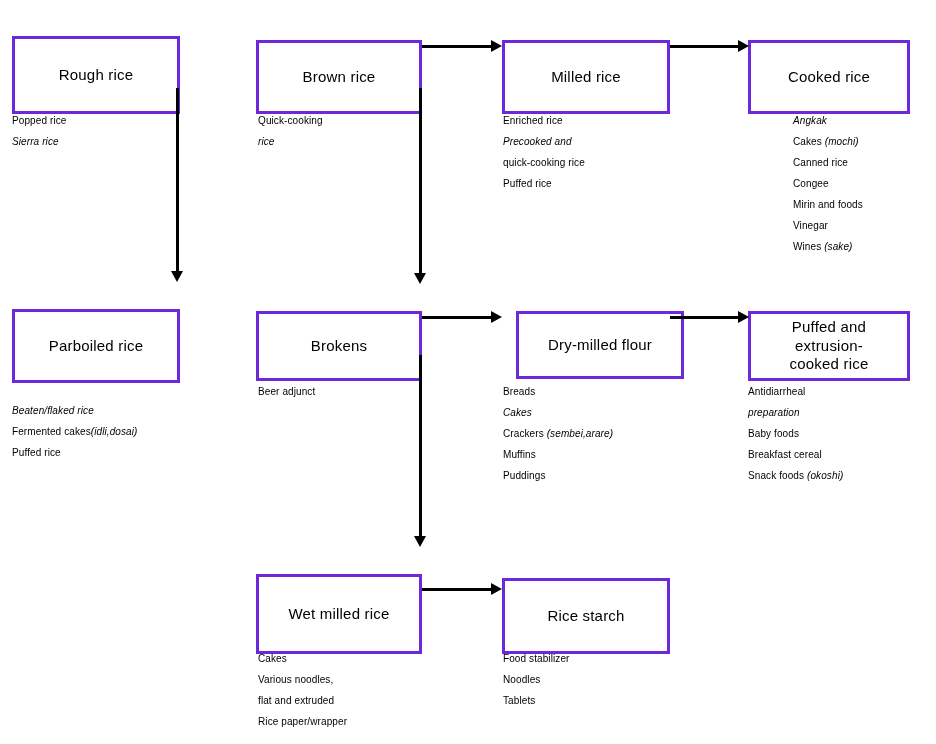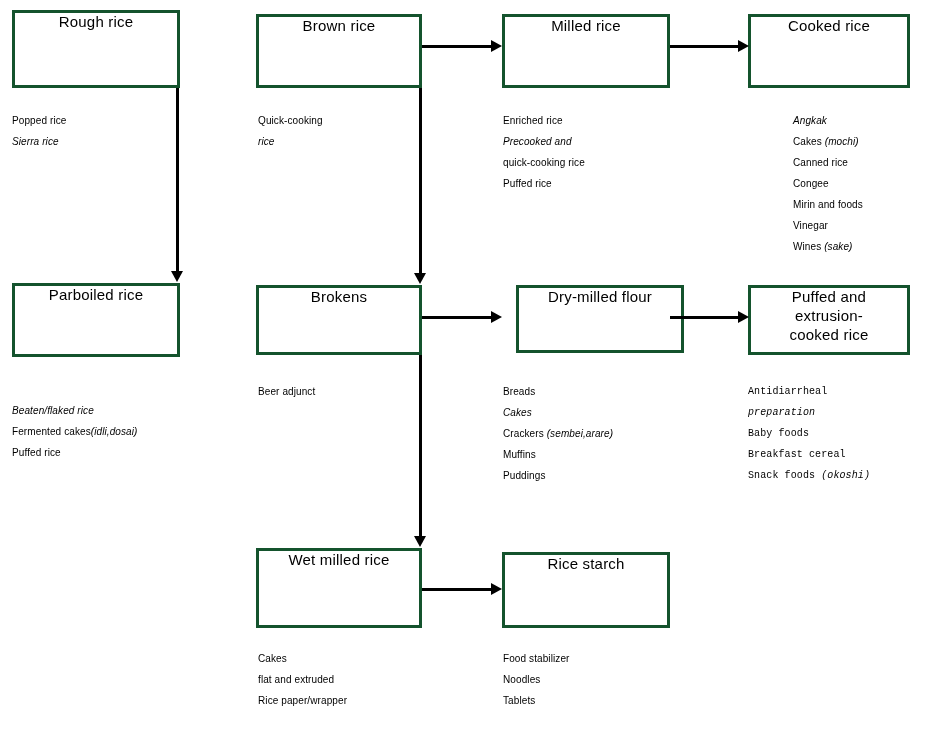--- a/index.html
+++ b/index.html
@@ -11,30 +11,31 @@
     position: relative;
     width: 936px;
     height: 744px;
     background: #ffffff;
     font-family: "Liberation Sans", sans-serif;
     color: #000000;
     overflow: hidden;
   }
   .node {
     position: absolute;
-    border: 3px solid #14532d;
+    border: 3px solid #6d28d9;
     background: #ffffff;
     box-sizing: border-box;
     display: flex;
-    align-items: flex-start;
+    align-items: center;
     justify-content: center;
     text-align: center;
     font-size: 15px;
     line-height: 1.25;
     letter-spacing: 0.2px;
+    margin-top: 26px;
   }
   .node-label {
     display: block;
     padding: 0 4px;
     white-space: pre-line;
   }
   .prod-list {
     position: absolute;
     font-size: 10px;
     line-height: 21px;
@@ -175,30 +176,31 @@
     </div>
 
   <div class="prod-list" style="left:503px; top:381px;">
       <div><span>Breads</span></div>
       <div><span class="it">Cakes</span></div>
       <div><span>Crackers </span><span class="it">(sembei,arare)</span></div>
       <div><span>Muffins</span></div>
       <div><span>Puddings</span></div>
     </div>
 
-  <div class="prod-list" style="left:748px; top:381px;font-family:Liberation Mono, monospace;">
+  <div class="prod-list" style="left:748px; top:381px;">
       <div><span>Antidiarrheal</span></div>
       <div><span class="it">preparation</span></div>
       <div><span>Baby foods</span></div>
       <div><span>Breakfast cereal</span></div>
       <div><span>Snack foods </span><span class="it">(okoshi)</span></div>
     </div>
 
   <div class="prod-list" style="left:258px; top:648px;">
       <div><span>Cakes</span></div>
+      <div><span>Various noodles,</span></div>
       <div><span>flat and extruded</span></div>
       <div><span>Rice paper/wrapper</span></div>
     </div>
 
   <div class="prod-list" style="left:503px; top:648px;">
       <div><span>Food stabilizer</span></div>
       <div><span>Noodles</span></div>
       <div><span>Tablets</span></div>
     </div>
 

